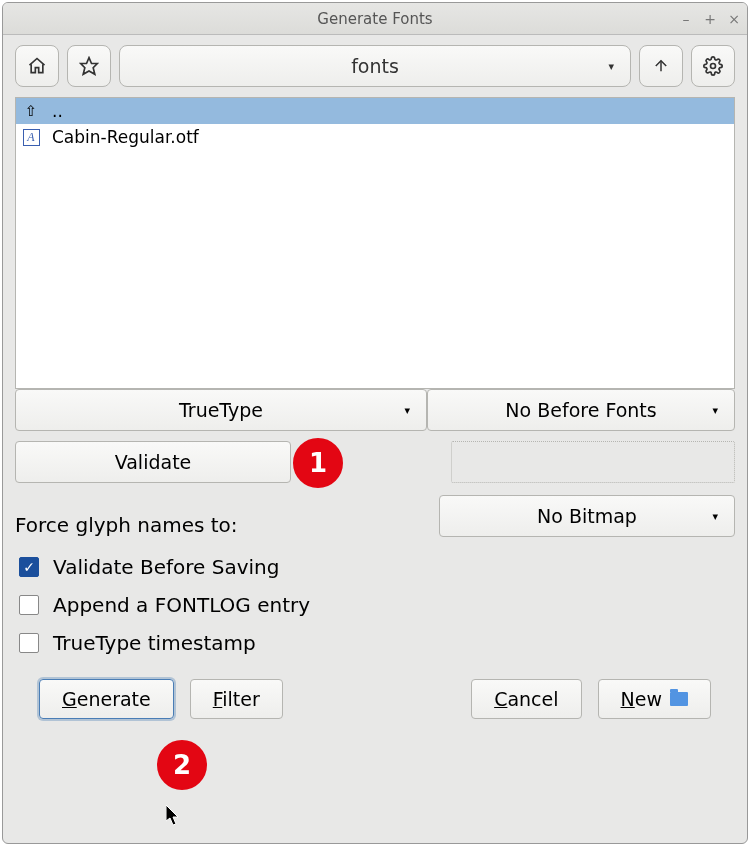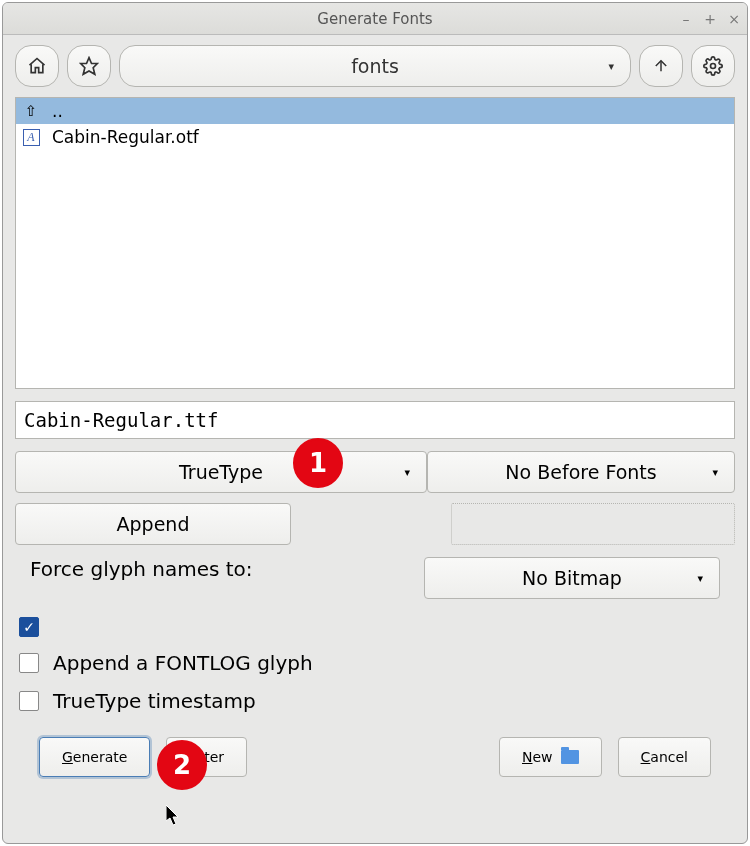--- a/index.html
+++ b/index.html
@@ -46,21 +46,21 @@
 .titlebar-controls span { font-size: 14px; cursor: pointer; width:14px; text-align:center; }
 .toolbar {
   display: flex;
   padding: 10px 12px;
   gap: 8px;
   align-items: stretch;
 }
 .btn {
   background: linear-gradient(#f9f9f8, #eeeeec);
   border: 1px solid #b5b5b1;
-  border-radius: 16px;
+  border-radius: 8px;
   height: 42px;
   display: flex;
   align-items: center;
   justify-content: center;
   cursor: pointer;
   font-size: 15px;
   color: #333;
 }
 .icon-btn { width: 44px; }
 .path-dropdown {
@@ -140,38 +140,38 @@
   font-size: 19px;
   cursor:pointer;
   display:flex; align-items:center; justify-content:center;
 }
 .dotted-box {
   flex:1;
   border: 1px dotted #b5b5b1;
   border-radius: 2px;
   margin-left: 148px;
 }
-.force-row { display:flex; align-items:flex-start; padding: 4px 27px 10px; gap:12px; }
+.force-row { display:flex; align-items:flex-end; padding: 4px 12px 10px; gap:12px; }
 .force-label { font-size: 20px; flex:1; }
 .checks { padding: 8px 16px 4px; }
 .check-row { display:flex; align-items:center; gap:14px; font-size:20px; margin-bottom: 14px; }
 .checkbox {
   width:20px; height:20px; border:1px solid #888; background:#fff; border-radius:2px;
   display:flex; align-items:center; justify-content:center; cursor:pointer;
 }
 .checkbox.checked { background:#1b4f9c; border-color:#1b4f9c; color:#fff; }
 .checkbox.checked::after { content:"✓"; font-size:14px; font-weight:bold; }
 .action-row {
   display:flex; gap:16px; padding: 6px 36px 16px; align-items:center;
   justify-content: flex-start;
 }
 .action-btn {
   height:40px; background: linear-gradient(#f9f9f8,#eeeeec);
   border:1px solid #b5b5b1; border-radius:4px;
-  font-size:14px; padding:0 22px; cursor:pointer;
+  font-size:19px; padding:0 22px; cursor:pointer;
   display:flex; align-items:center; gap:8px;
 }
 .action-btn.primary {
   border-color:#4a7db5;
   box-shadow: 0 0 0 2px rgba(74,125,181,.35);
 }
 .spacer { flex:1; }
 .u { text-decoration: underline; }
 
 .callout {
@@ -256,78 +256,76 @@
       </div>
       <div class="file-row">
         <span class="file-icon">
             <span class="font-icon">A</span>
           </span>
         <span>Cabin-Regular.otf</span>
       </div>
     </div>
   </div>
 
-  <div class="filename-wrap">
-    <input class="filename-input" value="Cabin-Regular.ttf" style="">
-  </div>
 
   <div class="row-pair">
     <div class="dropdown left-col">
       <span>TrueType</span>
       <span class="chev">▾</span>
     </div>
     <div class="dropdown right-col">
       <span>No Before Fonts</span>
       <span class="chev">▾</span>
     </div>
   </div>
 
   <div class="options-row">
     <div class="options-btn">
-      <span>Append</span>
+      <span>Validate</span>
     </div>
     <div class="dotted-box"></div>
   </div>
 
   <div class="force-row">
     <div class="force-label">Force glyph names to:</div>
     <div class="dropdown" style="width:296px">
       <span>No Bitmap</span>
       <span class="chev">▾</span>
     </div>
   </div>
 
   <div class="checks">
     <div class="check-row">
       <span class="checkbox checked"></span>
+      <span>Validate Before Saving</span>
     </div>
     <div class="check-row">
       <span class="checkbox"></span>
-      <span>Append a FONTLOG glyph</span>
+      <span>Append a FONTLOG entry</span>
     </div>
     <div class="check-row">
       <span class="checkbox"></span>
       <span>TrueType timestamp</span>
     </div>
   </div>
 
   <div class="action-row">
     <div class="action-btn primary">
       <span><span class="u">G</span>enerate</span>
     </div>
     <div class="action-btn">
       <span><span class="u">F</span>ilter</span>
     </div>
     <div class="spacer"></div>
     <div class="action-btn">
+      <span><span class="u">C</span>ancel</span>
+    </div>
+    <div class="action-btn">
       <span><span class="u">N</span>ew</span>
       <span class="folder-glyph"></span>
-    </div>
-    <div class="action-btn">
-      <span><span class="u">C</span>ancel</span>
     </div>
   </div>
 </div>
 
 <div class="callout" style="left:293px; top:438px">
   <span>1</span>
 </div>
 <div class="callout" style="left:157px; top:740px">
   <span>2</span>
 </div>

